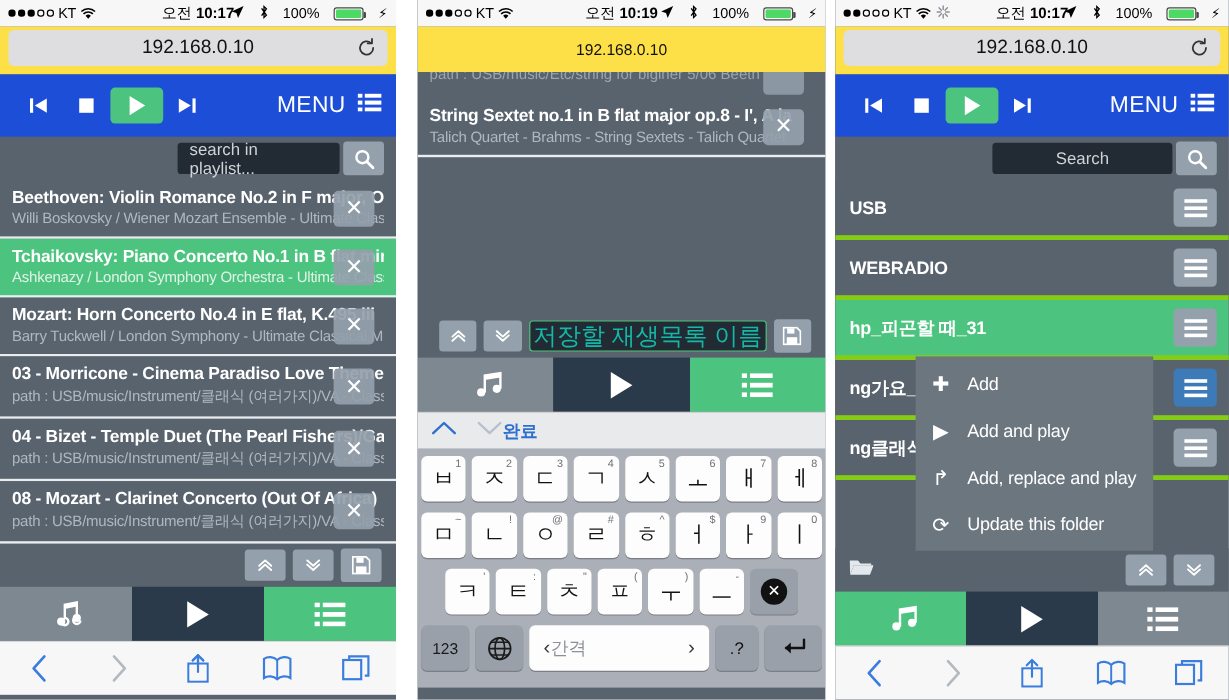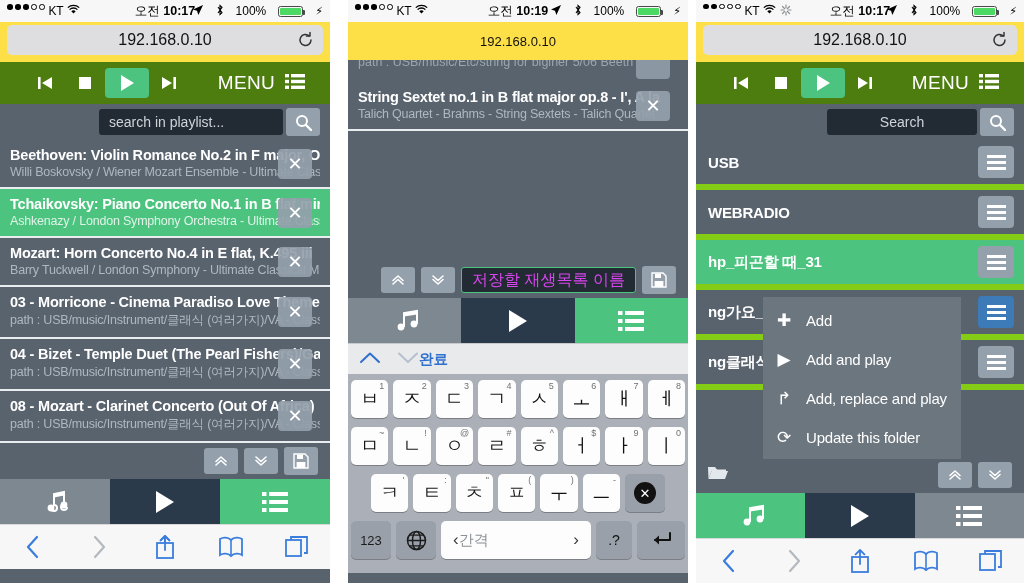--- a/index.html
+++ b/index.html
@@ -10,21 +10,21 @@
   #panel-left   { left:0;   width:330px; }
   #panel-mid    { left:348px; width:340px; }
   #panel-right  { left:696px; width:328px; }
   .gapcol { position:absolute; top:0; height:583px; background:#ffffff; }
   #gap1 { left:330px; width:18px; }
   #gap2 { left:688px; width:8px; }
 
   
   .statusbar { height:22px; background:#f7f7f7; display:flex; align-items:center;
                padding:0 7px; font-size:12.5px; color:#000; position:relative; }
-  .sb-left { display:flex; align-items:flex-start; gap:4px; }
+  .sb-left { display:flex; align-items:center; gap:4px; }
   .dots { display:flex; gap:2.5px; align-items:center; }
   .dot { width:5.5px; height:5.5px; border-radius:50%; background:#000; }
   .dot.hollow { background:transparent; border:1px solid #000; width:5.5px; height:5.5px; }
   .carrier { font-size:12px; font-weight:400; letter-spacing:-0.2px; }
   .wifi { width:13px; height:11px; display:inline-block; position:relative; }
   .sb-center { position:absolute; left:0; right:0; text-align:center; font-size:12.5px; font-weight:700; pointer-events:none; }
   .sb-center .ampm { font-weight:400; }
   .sb-right { margin-left:auto; display:flex; align-items:center; gap:12px; font-size:12px; }
   .batt { width:25px; height:11px; border:1px solid #4a4a4a; border-radius:2.5px; position:relative; padding:1px; }
   .batt i { display:block; height:100%; width:100%; background:#4cd964; border-radius:1px; }
@@ -37,56 +37,56 @@
   .urlfield { height:30px; background:#dedee1; border-radius:5px; display:flex;
               align-items:center; justify-content:center; position:relative; }
   .urlfield span.u { font-size:16px; color:#111; }
   .reload { position:absolute; right:9px; top:50%; transform:translateY(-50%);
             width:17px; height:17px; }
   .urlbar.compact { height:38px; padding:0 7px; display:flex; flex-direction:column;
                     align-items:center; justify-content:center; }
   .urlbar.compact .u2 { font-size:13px; color:#111; }
 
   
-  .transport { height:42px; background:#4d7c0f; display:flex; align-items:center;
-               padding:0 25px; gap:0; }
+  .transport { height:52px; background:#1d4ed8; display:flex; align-items:center;
+               padding:0 12px; gap:0; }
   .tbtn { width:40px; height:30px; display:flex; align-items:center; justify-content:center;
           border-radius:4px; }
   .tbtn.play { background:#4cc47f; width:44px; }
   .menu-wrap { margin-left:auto; display:flex; align-items:center; gap:10px; }
   .menu-label { color:#fff; font-size:19px; letter-spacing:0.3px; }
 
   
   .searchrow { height:36px; background:#59636e; display:flex; align-items:center;
                justify-content:flex-end; padding:0 10px 0 0; }
   .searchbox { height:26px; background:#222a33; border-radius:3px; display:flex;
                align-items:center; padding:0 10px; }
   .searchbox span { color:#cfd4d9; font-size:14px; }
-  .searchbox.wide { width:184px; }
+  .searchbox.wide { width:135px; }
   .searchbtn { width:34px; height:28px; background:#94a0ab; border-radius:3px;
                display:flex; align-items:center; justify-content:center; margin-left:3px; }
 
   
   .list { background:#59636e; }
   .row { position:relative; padding:7px 10px 8px; border-bottom:2px solid #e9edf0;
          background:#59636e; }
   .row.sel { background:#4cc47f; }
   .row .t1 { color:#fff; font-size:14.5px; font-weight:700; white-space:nowrap;
              overflow:hidden; letter-spacing:-0.2px; }
   .row .t2 { color:#aeb8c0; font-size:12.5px; white-space:nowrap; overflow:hidden;
              margin-top:2px; letter-spacing:-0.2px; }
   .row.sel .t2 { color:#dff3e7; }
   .xbtn { position:absolute; right:18px; top:50%; transform:translateY(-50%);
           width:34px; height:30px; background:rgba(148,160,171,.92); border-radius:4px;
           color:#fff; font-size:18px; display:flex; align-items:center; justify-content:center;
           font-weight:700; }
 
   
   .frow { position:relative; height:50px; background:#59636e; display:flex;
-          align-items:center; padding:0 12px; border-bottom:6px solid #84cc16; }
+          align-items:center; padding:0 12px; border-bottom:4px solid #84cc16; }
   .frow.sel { background:#4cc47f; }
   .frow .flabel { color:#fff; font-size:15px; font-weight:700; letter-spacing:-0.2px;
                   white-space:nowrap; overflow:hidden; }
   .hbtn { position:absolute; right:10px; top:50%; transform:translateY(-50%);
           width:36px; height:32px; background:#94a0ab; border-radius:4px;
           display:flex; flex-direction:column; align-items:center; justify-content:center; gap:3px; }
   .hbtn.active { background:#3d7ab8; }
   .hbtn i { display:block; width:19px; height:3px; background:#fff; }
 
   
@@ -96,21 +96,21 @@
   .ctxitem .ci { width:18px; text-align:center; color:#fff; font-size:17px; line-height:1; }
   .ctxitem .cl { color:#ffffff; font-size:15px; letter-spacing:-0.2px; white-space:nowrap; }
 
   
   .actionrow { height:36px; background:#59636e; display:flex; align-items:center;
                padding:0 12px; gap:6px; }
   .navbtn { width:34px; height:26px; background:#94a0ab; border-radius:3px;
             display:flex; align-items:center; justify-content:center; color:#fff; font-size:13px; }
   .nameinput { height:26px; background:#222a33; border-radius:3px; display:flex;
                align-items:center; justify-content:center; padding:0 10px; min-width:130px; }
-  .nameinput span { color:#d946ef; font-size:16px; white-space:nowrap; }
+  .nameinput span { color:#14b8a6; font-size:20px; white-space:nowrap; }
   .nameinput.focus { border:1.6px solid #4cc47f; }
   .savebtn { width:34px; height:28px; background:#94a0ab; border-radius:3px;
              display:flex; align-items:center; justify-content:center; }
   .spacer { flex:1; }
   .foldericon { color:#e3e8ec; font-size:17px; }
 
   
   .tabbar { height:45px; display:flex; }
   .tab { flex:1; display:flex; align-items:center; justify-content:center; background:#7e8891; }
   .tab.dark { background:#2b3a4a; }

